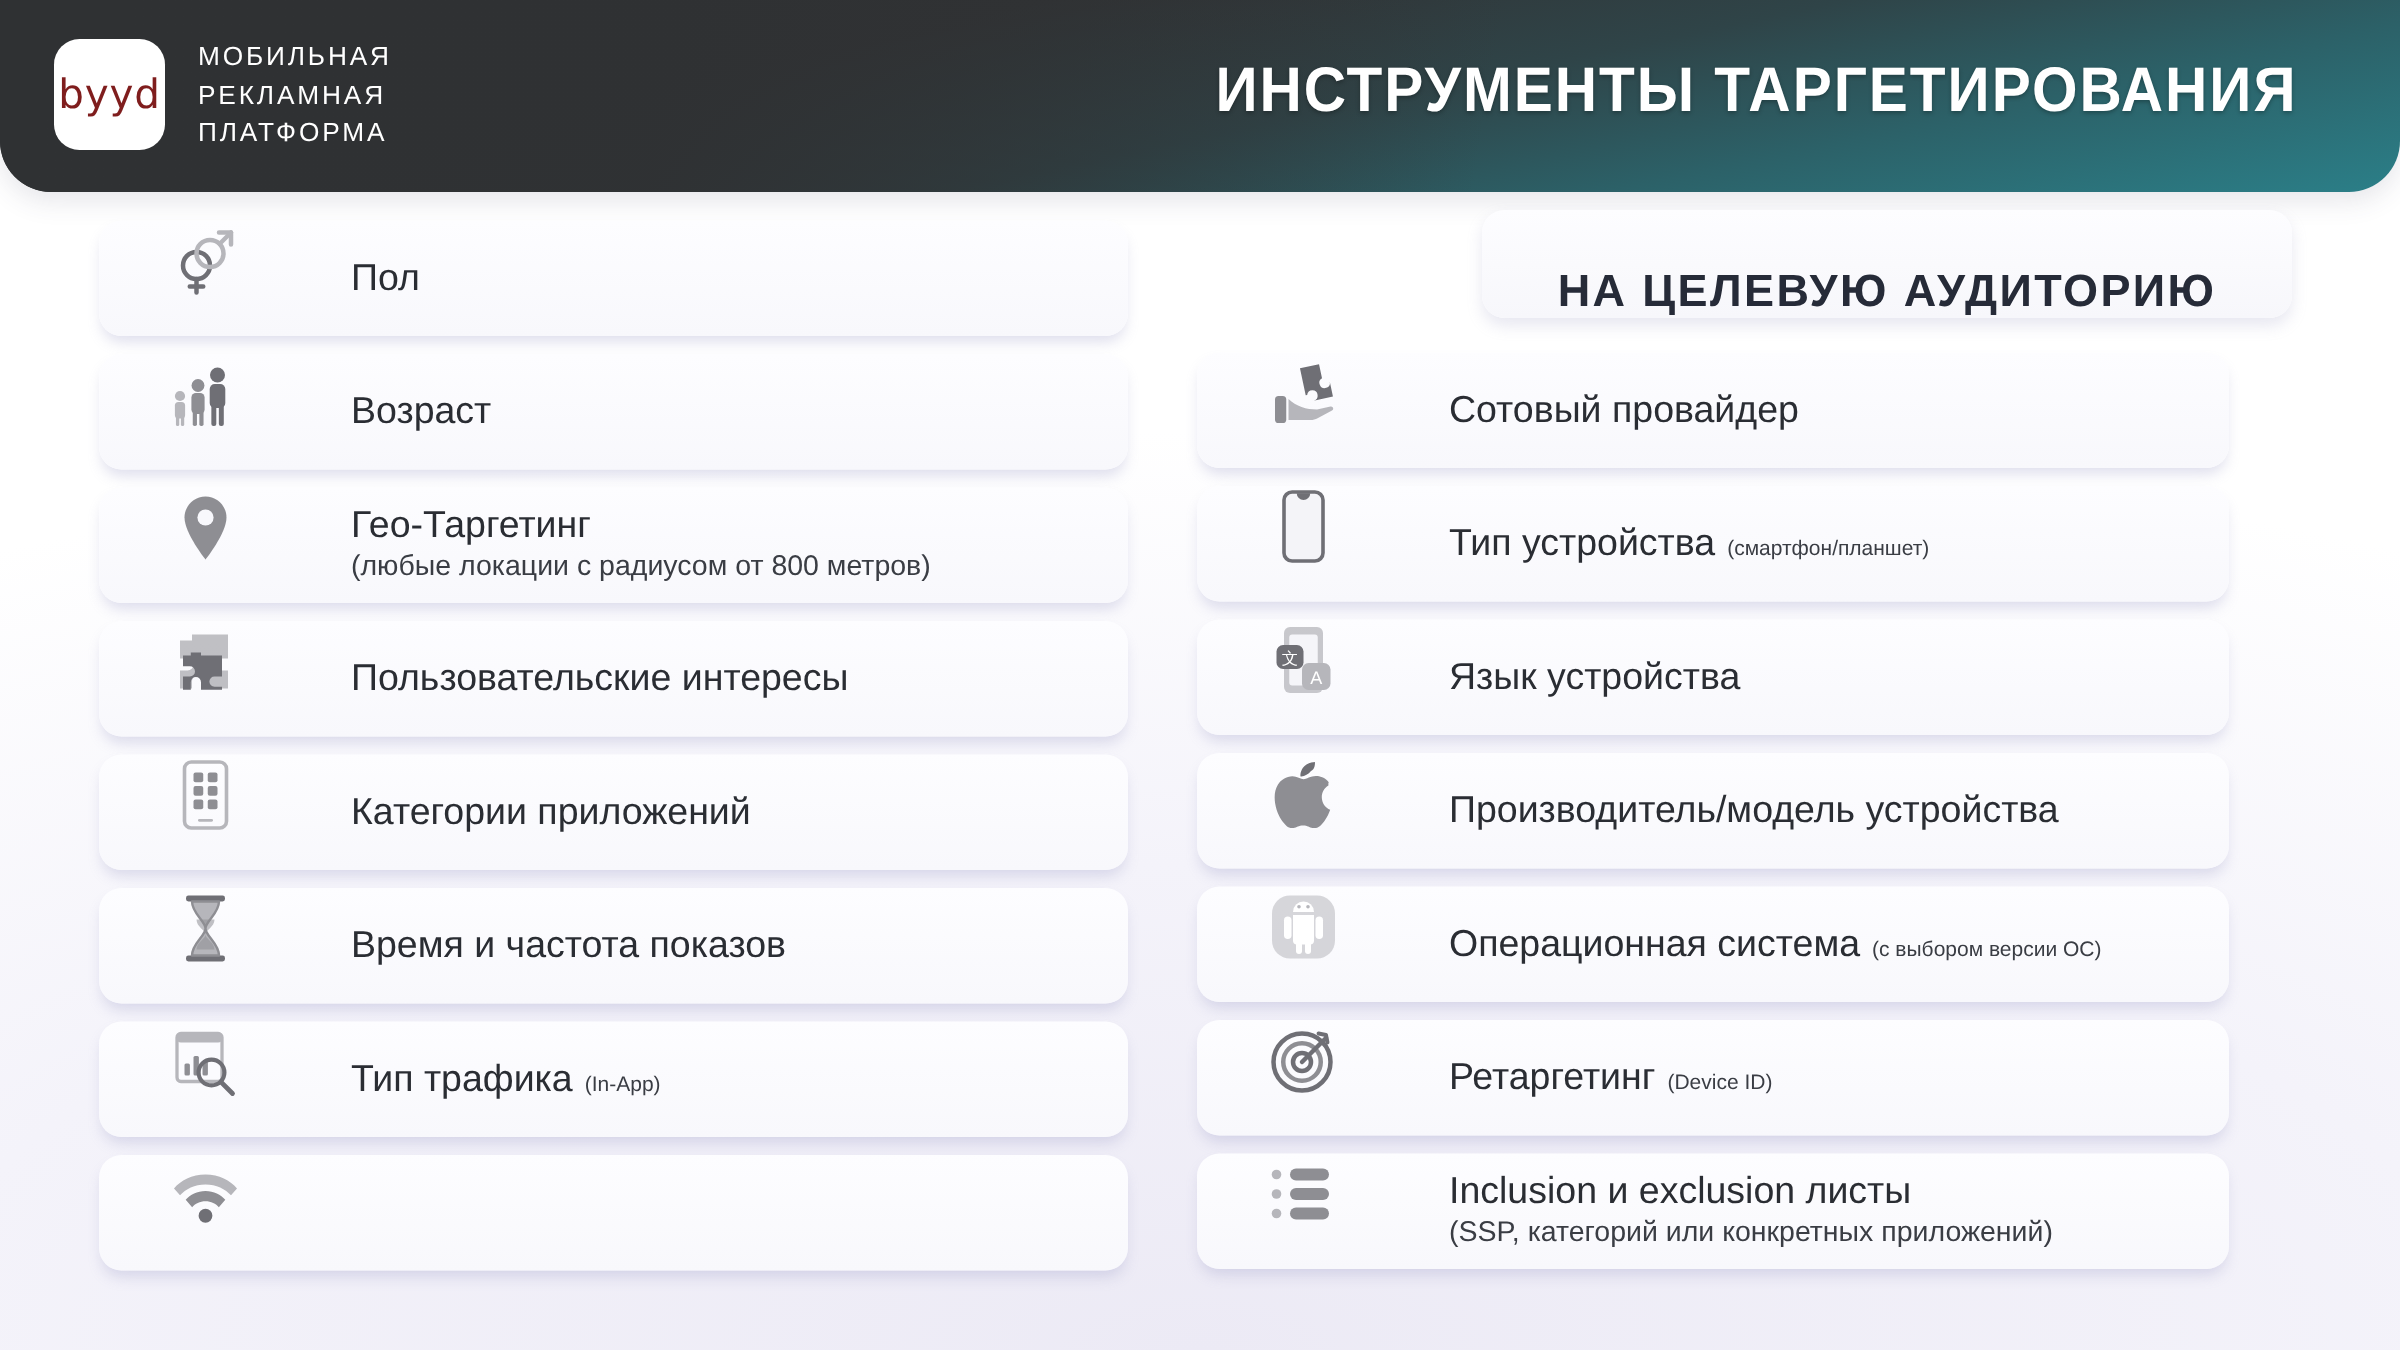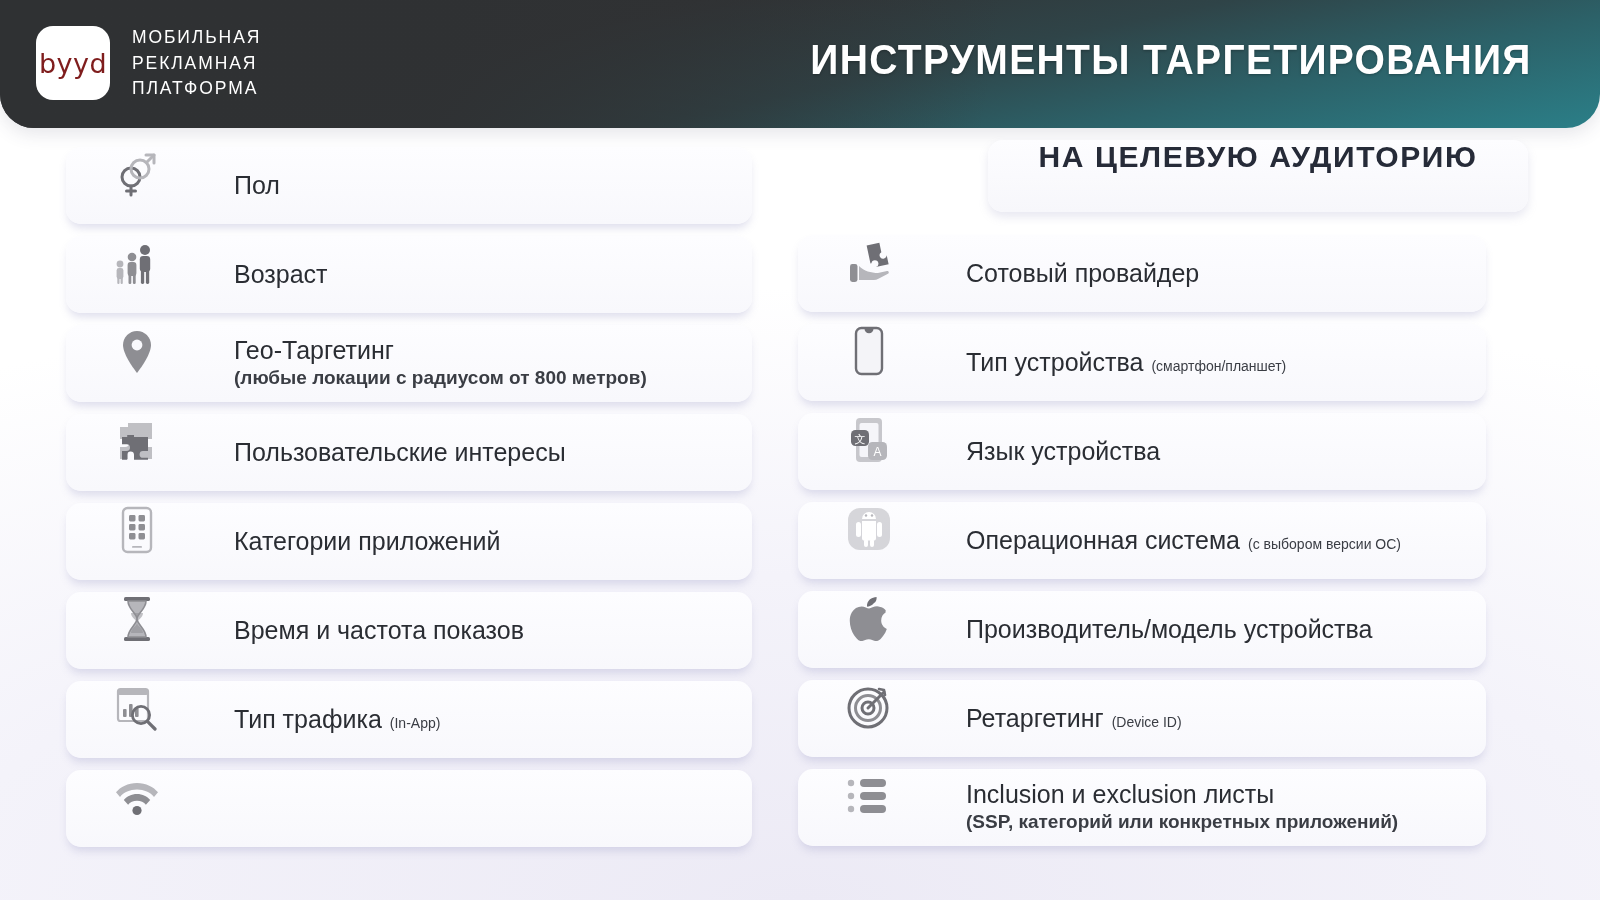--- a/index.html
+++ b/index.html
@@ -78,21 +78,21 @@
   }
 
   
   .subtitle-card {
     position:absolute;
     left:988px; top:140px;
     width:540px; height:72px;
     background:linear-gradient(180deg,#fdfdff 0%, #f7f7fb 100%);
     border-radius:15px;
     box-shadow:0 5px 10px rgba(150,148,190,0.22);
-    display:flex; align-items:flex-start; justify-content:center;
+    display:flex; align-items:flex-end; justify-content:center;
   }
   .subtitle-text {
     color:#262b38;
     font-size:30px;
     font-weight:bold;
     letter-spacing:1.6px;
     white-space:nowrap;
   }
 
   
@@ -134,21 +134,20 @@
     color:#3a3d44;
     margin-left:8px;
     white-space:nowrap;
   }
   .sub {
     font-size:19px;
     color:#3a3d44;
     line-height:1.2;
     margin-top:2px;
     white-space:nowrap;
-    font-weight:bold;
   }
   .card.two-line .title { line-height:1.1; }
 </style>
 </head>
 <body>
 
 <div class="page">
 
   <div class="header">
     <div class="brand">
@@ -345,20 +344,33 @@
       <rect x="11.5" y="7" width="19" height="34" rx="2" fill="#f5f5f9"></rect>
       <rect x="3" y="14" width="18" height="16" rx="4.4" fill="#6f6f75"></rect>
       <text x="12" y="26.5" font-family="DejaVu Sans, sans-serif" font-size="11" fill="#ffffff" text-anchor="middle">文</text>
       <rect x="20" y="26" width="19" height="18" rx="4.4" fill="#b6b6bb"></rect>
       <text x="29.5" y="40" font-family="Liberation Sans, sans-serif" font-size="12" fill="#ffffff" text-anchor="middle">A</text>
     </svg>
         </span>
         <span class="card-text">
           <span class="line1">
             <span class="title">Язык устройства</span>
+          </span>
+        </span>
+      </div>
+      <div class="card">
+        <span class="icon">
+          <svg width="40" height="46" viewBox="0 0 40 46">
+      <path d="M25 3c-1.8 2.2-4.6 3.9-7 3.6-.3-2.7 1-5.4 2.7-7C22.6-2 25.4-3 27.6-3c.3 2.8-.9 5.5-2.6 6z" fill="#6f6f75" transform="translate(0,5)"></path>
+      <path d="M31.6 17.6c-2.8 1.7-4.4 4.6-4.4 7.9 0 3.8 2.3 7 5.6 8.4-.8 2.3-1.9 4.6-3.4 6.7-2 2.8-4.1 5.5-7.2 5.5-3 0-4-1.8-7.4-1.8-3.5 0-4.6 1.7-7.4 1.8-3 .1-5.3-3-7.3-5.8C-3.6 34.6-6.3 24.2-2.1 17.2c2-3.4 5.7-5.6 9.7-5.7 3 0 5.7 2 7.5 2 1.8 0 5.2-2.4 8.7-2.1 1.5.1 5.6.6 8.3 4.4l-.5-.2z" fill="#8e8e93" transform="translate(5,0)"></path>
+    </svg>
+        </span>
+        <span class="card-text">
+          <span class="line1">
+            <span class="title">Производитель/модель устройства</span>
           </span>
         </span>
       </div>
       <div class="card">
         <span class="icon">
           <svg width="48" height="48" viewBox="0 0 48 48">
       <rect x="3" y="3" width="42" height="42" rx="12" fill="#b6b6bb" opacity="0.55"></rect>
       <g fill="#ffffff">
         <rect x="11" y="17" width="5" height="15" rx="2.5"></rect>
         <rect x="32" y="17" width="5" height="15" rx="2.5"></rect>
@@ -373,33 +385,20 @@
         </span>
         <span class="card-text">
           <span class="line1">
             <span class="title">Операционная система</span>
             <span class="suffix">(с выбором версии ОС)</span>
           </span>
         </span>
       </div>
       <div class="card">
         <span class="icon">
-          <svg width="40" height="46" viewBox="0 0 40 46">
-      <path d="M25 3c-1.8 2.2-4.6 3.9-7 3.6-.3-2.7 1-5.4 2.7-7C22.6-2 25.4-3 27.6-3c.3 2.8-.9 5.5-2.6 6z" fill="#6f6f75" transform="translate(0,5)"></path>
-      <path d="M31.6 17.6c-2.8 1.7-4.4 4.6-4.4 7.9 0 3.8 2.3 7 5.6 8.4-.8 2.3-1.9 4.6-3.4 6.7-2 2.8-4.1 5.5-7.2 5.5-3 0-4-1.8-7.4-1.8-3.5 0-4.6 1.7-7.4 1.8-3 .1-5.3-3-7.3-5.8C-3.6 34.6-6.3 24.2-2.1 17.2c2-3.4 5.7-5.6 9.7-5.7 3 0 5.7 2 7.5 2 1.8 0 5.2-2.4 8.7-2.1 1.5.1 5.6.6 8.3 4.4l-.5-.2z" fill="#8e8e93" transform="translate(5,0)"></path>
-    </svg>
-        </span>
-        <span class="card-text">
-          <span class="line1">
-            <span class="title">Производитель/модель устройства</span>
-          </span>
-        </span>
-      </div>
-      <div class="card">
-        <span class="icon">
           <svg width="46" height="46" viewBox="0 0 46 46">
       <circle cx="22" cy="24" r="19" fill="none" stroke="#6f6f75" stroke-width="3"></circle>
       <circle cx="22" cy="24" r="12.5" fill="none" stroke="#8e8e93" stroke-width="3"></circle>
       <circle cx="22" cy="24" r="6" fill="none" stroke="#6f6f75" stroke-width="3"></circle>
       <path d="M22 24L38 8" stroke="#6f6f75" stroke-width="3" stroke-linecap="round"></path>
       <path d="M33 5l5 1 1 5" fill="none" stroke="#6f6f75" stroke-width="2.6" stroke-linecap="round" stroke-linejoin="round"></path>
     </svg>
         </span>
         <span class="card-text">
           <span class="line1">

